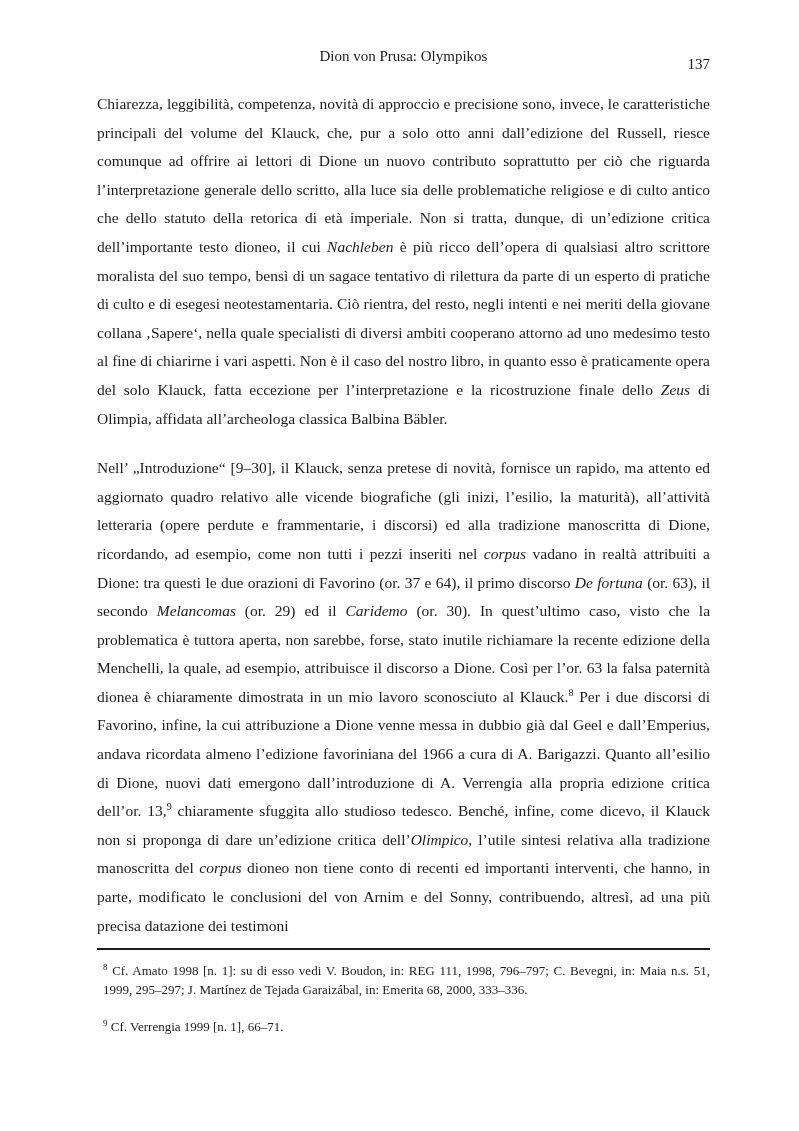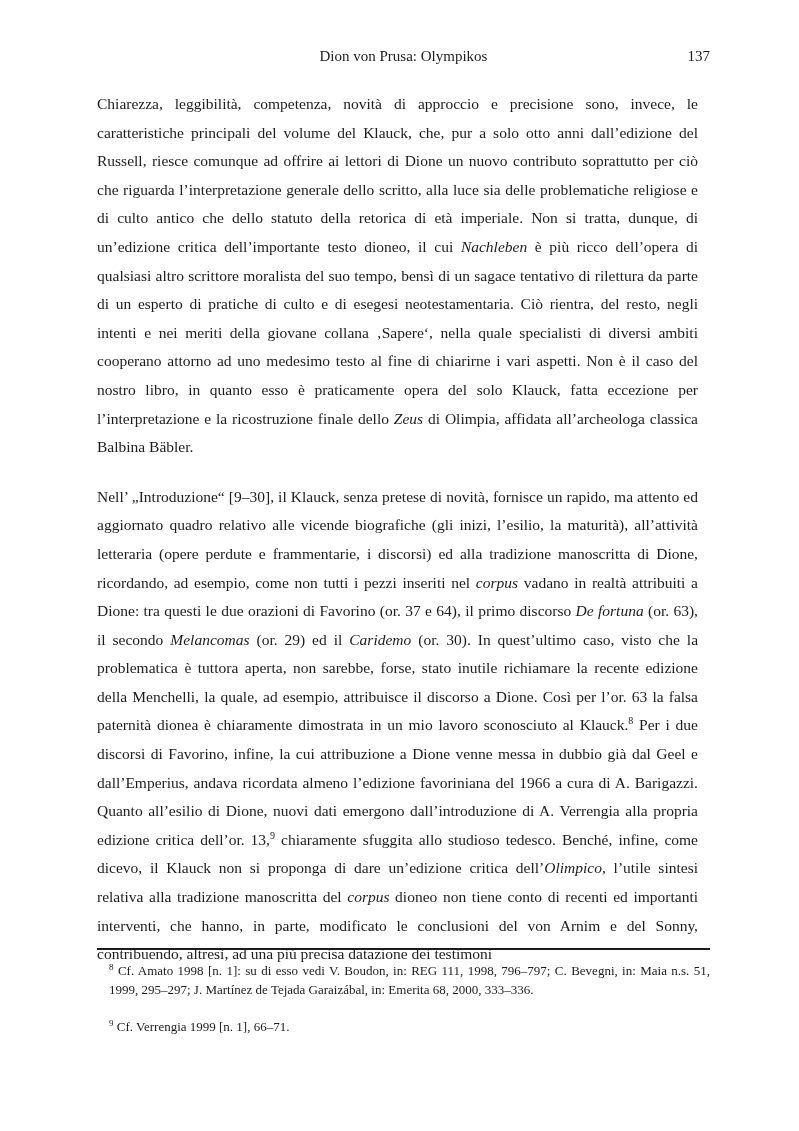--- a/index.html
+++ b/index.html
@@ -22,30 +22,30 @@
     top: 47px;
     left: 97px;
     width: 613px;
     font-size: 15px;
     line-height: 18px;
     text-align: center;
   }
   .page-number {
     position: absolute;
     right: 0;
-    top: 0;
+    top: 8px;
   }
   .content {
     position: absolute;
     top: 90px;
     left: 97px;
     width: 613px;
   }
   .para {
-    margin: 0 12px 21px 0;
+    margin: 0 0 21px 0;
     font-size: 15.5px;
     line-height: 28.6px;
     text-align: justify;
   }
   .para em { font-style: italic; }
   sup.fn-ref {
     font-size: 10px;
     line-height: 0;
     vertical-align: super;
   }
@@ -58,21 +58,21 @@
   .footnote-rule {
     border: none;
     border-top: 2px solid #1c1c1c;
     margin: 0 0 11px 0;
     width: 100%;
   }
   .footnote {
     font-size: 13px;
     line-height: 19px;
     text-align: justify;
-    margin: 0 0 18px 12px;
+    margin: 0 0 18px 6px;
   }
   .footnote:last-child { margin-bottom: 0; }
   sup.fn-marker {
     font-size: 9px;
     line-height: 0;
     vertical-align: super;
   }
 </style>
 </head>
 <body>

